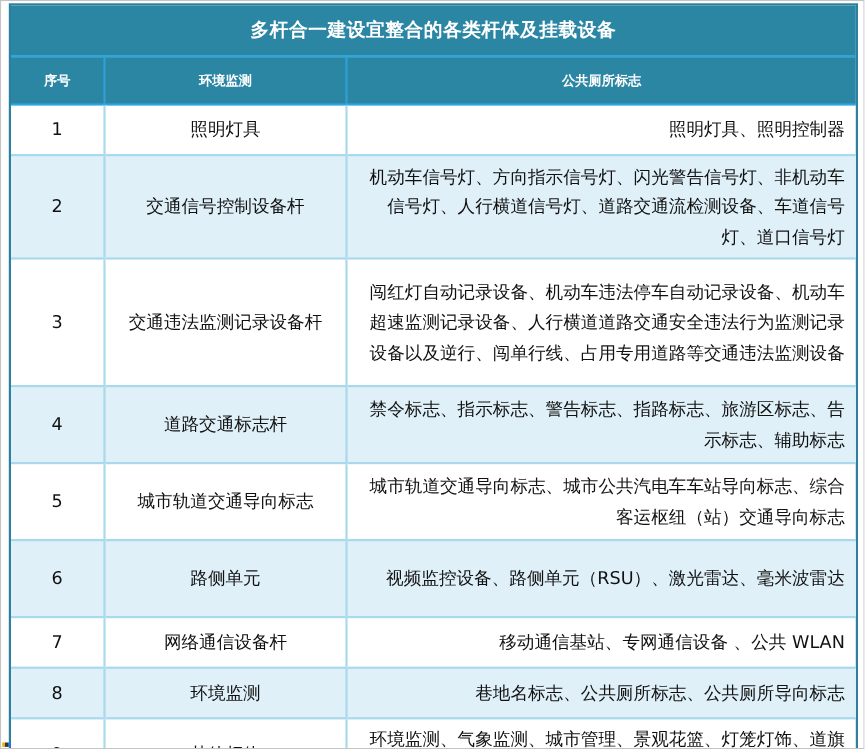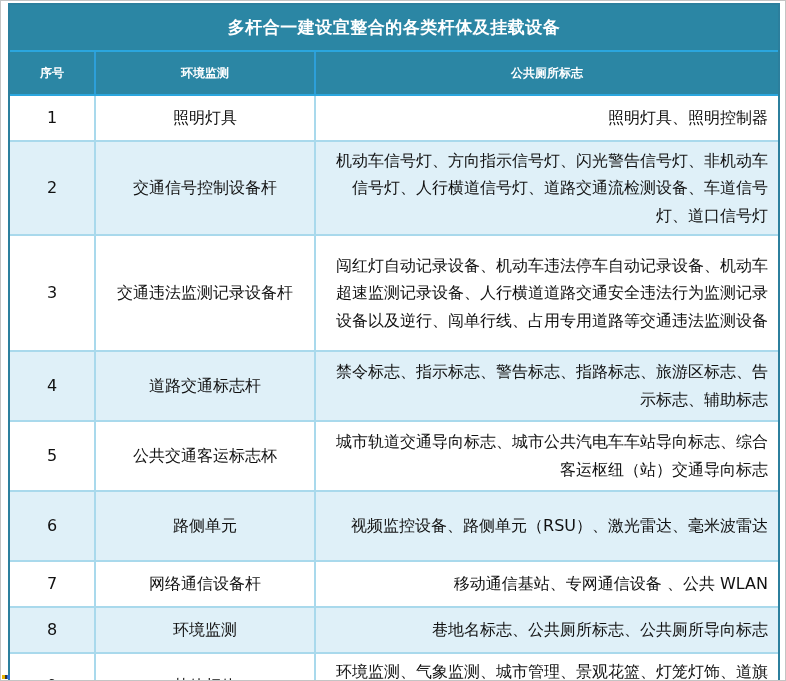--- a/index.html
+++ b/index.html
@@ -117,21 +117,21 @@
           <td class="pole">交通违法监测记录设备杆</td>
           <td class="dev">闯红灯自动记录设备、机动车违法停车自动记录设备、机动车超速监测记录设备、人行横道道路交通安全违法行为监测记录设备以及逆行、闯单行线、占用专用道路等交通违法监测设备</td>
         </tr>
         <tr class="h64">
           <td class="num">4</td>
           <td class="pole">道路交通标志杆</td>
           <td class="dev">禁令标志、指示标志、警告标志、指路标志、旅游区标志、告示标志、辅助标志</td>
         </tr>
         <tr class="h64">
           <td class="num">5</td>
-          <td class="pole">公共交通客运标志杯</td>
+          <td class="pole">城市轨道交通导向标志</td>
           <td class="dev">城市轨道交通导向标志、城市公共汽电车车站导向标志、综合客运枢纽（站）交通导向标志</td>
         </tr>
         <tr class="h64">
           <td class="num">6</td>
           <td class="pole">路侧单元</td>
           <td class="dev">视频监控设备、路侧单元（RSU）、激光雷达、毫米波雷达</td>
         </tr>
         <tr class="h40">
           <td class="num">7</td>
           <td class="pole">网络通信设备杆</td>

